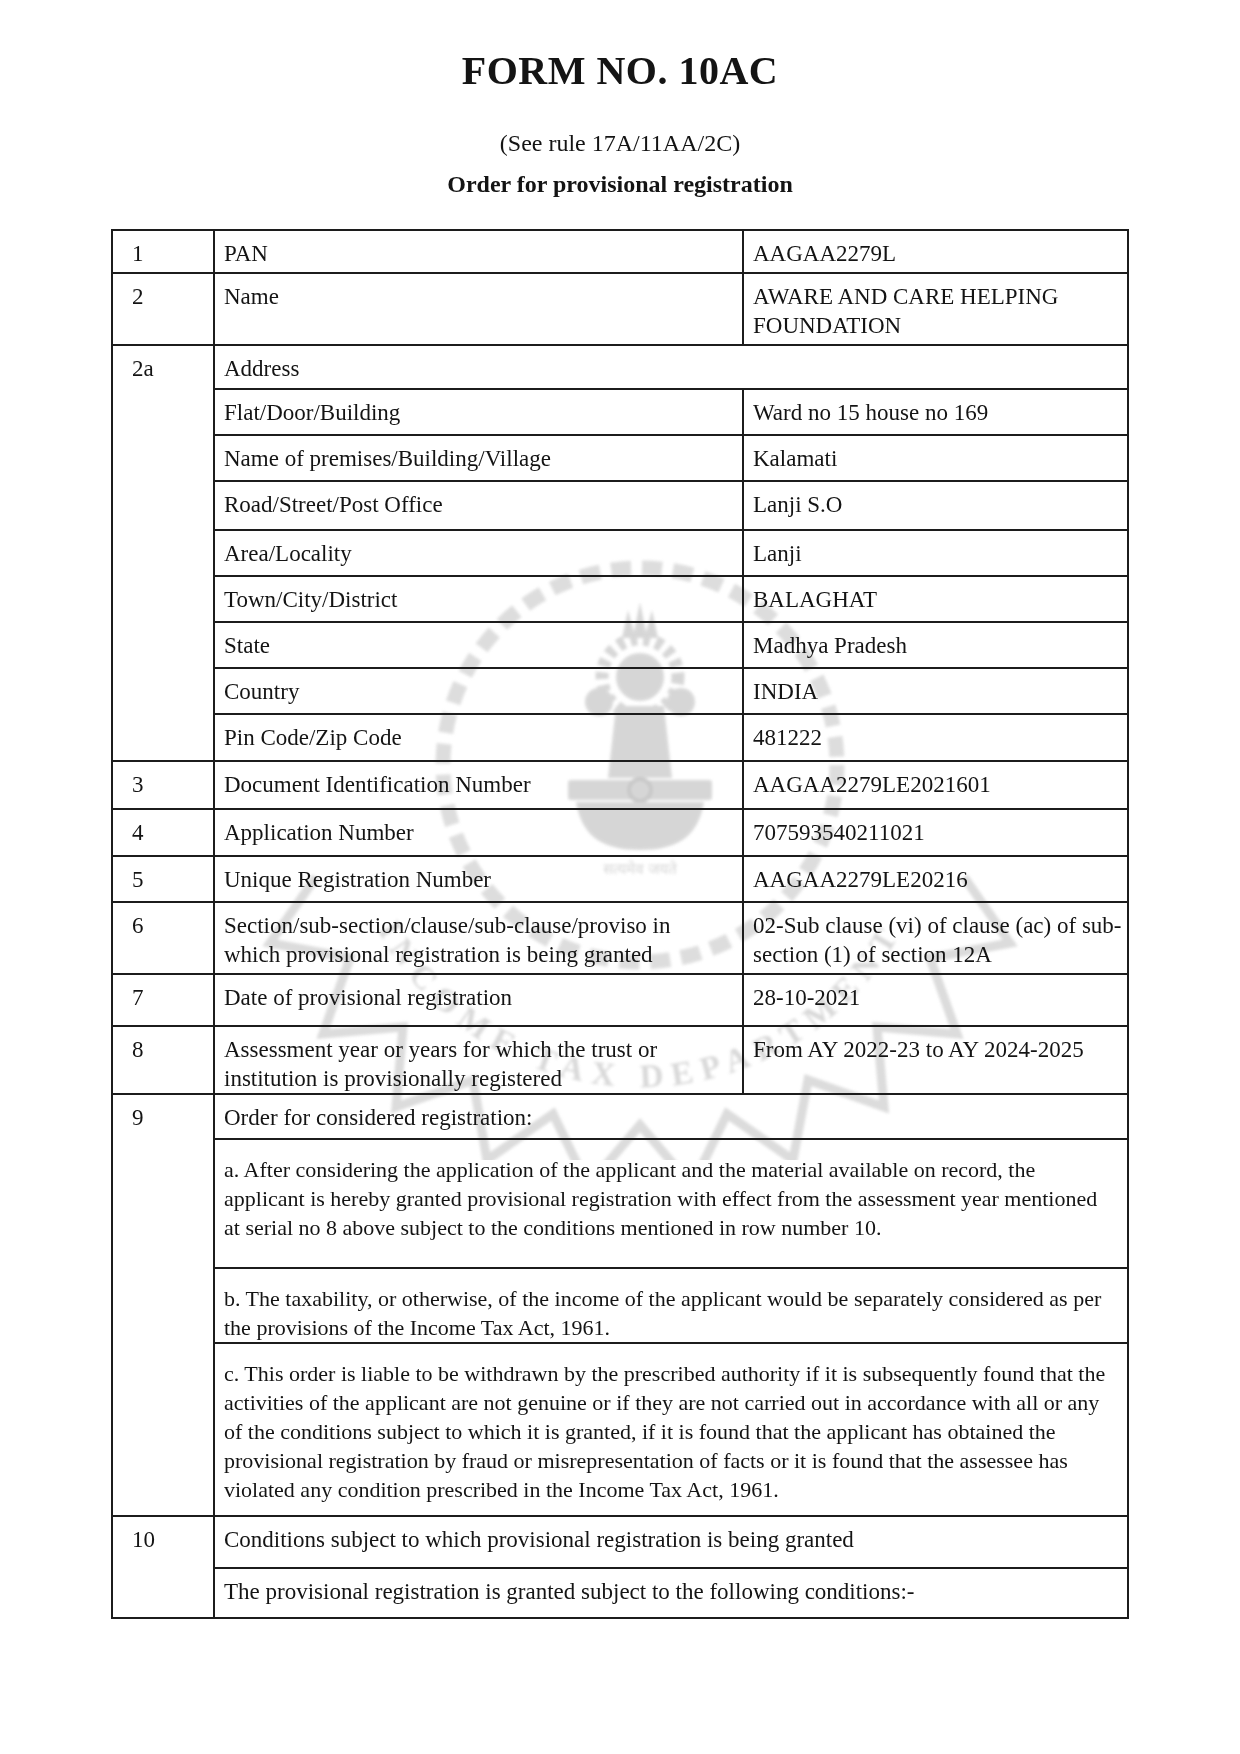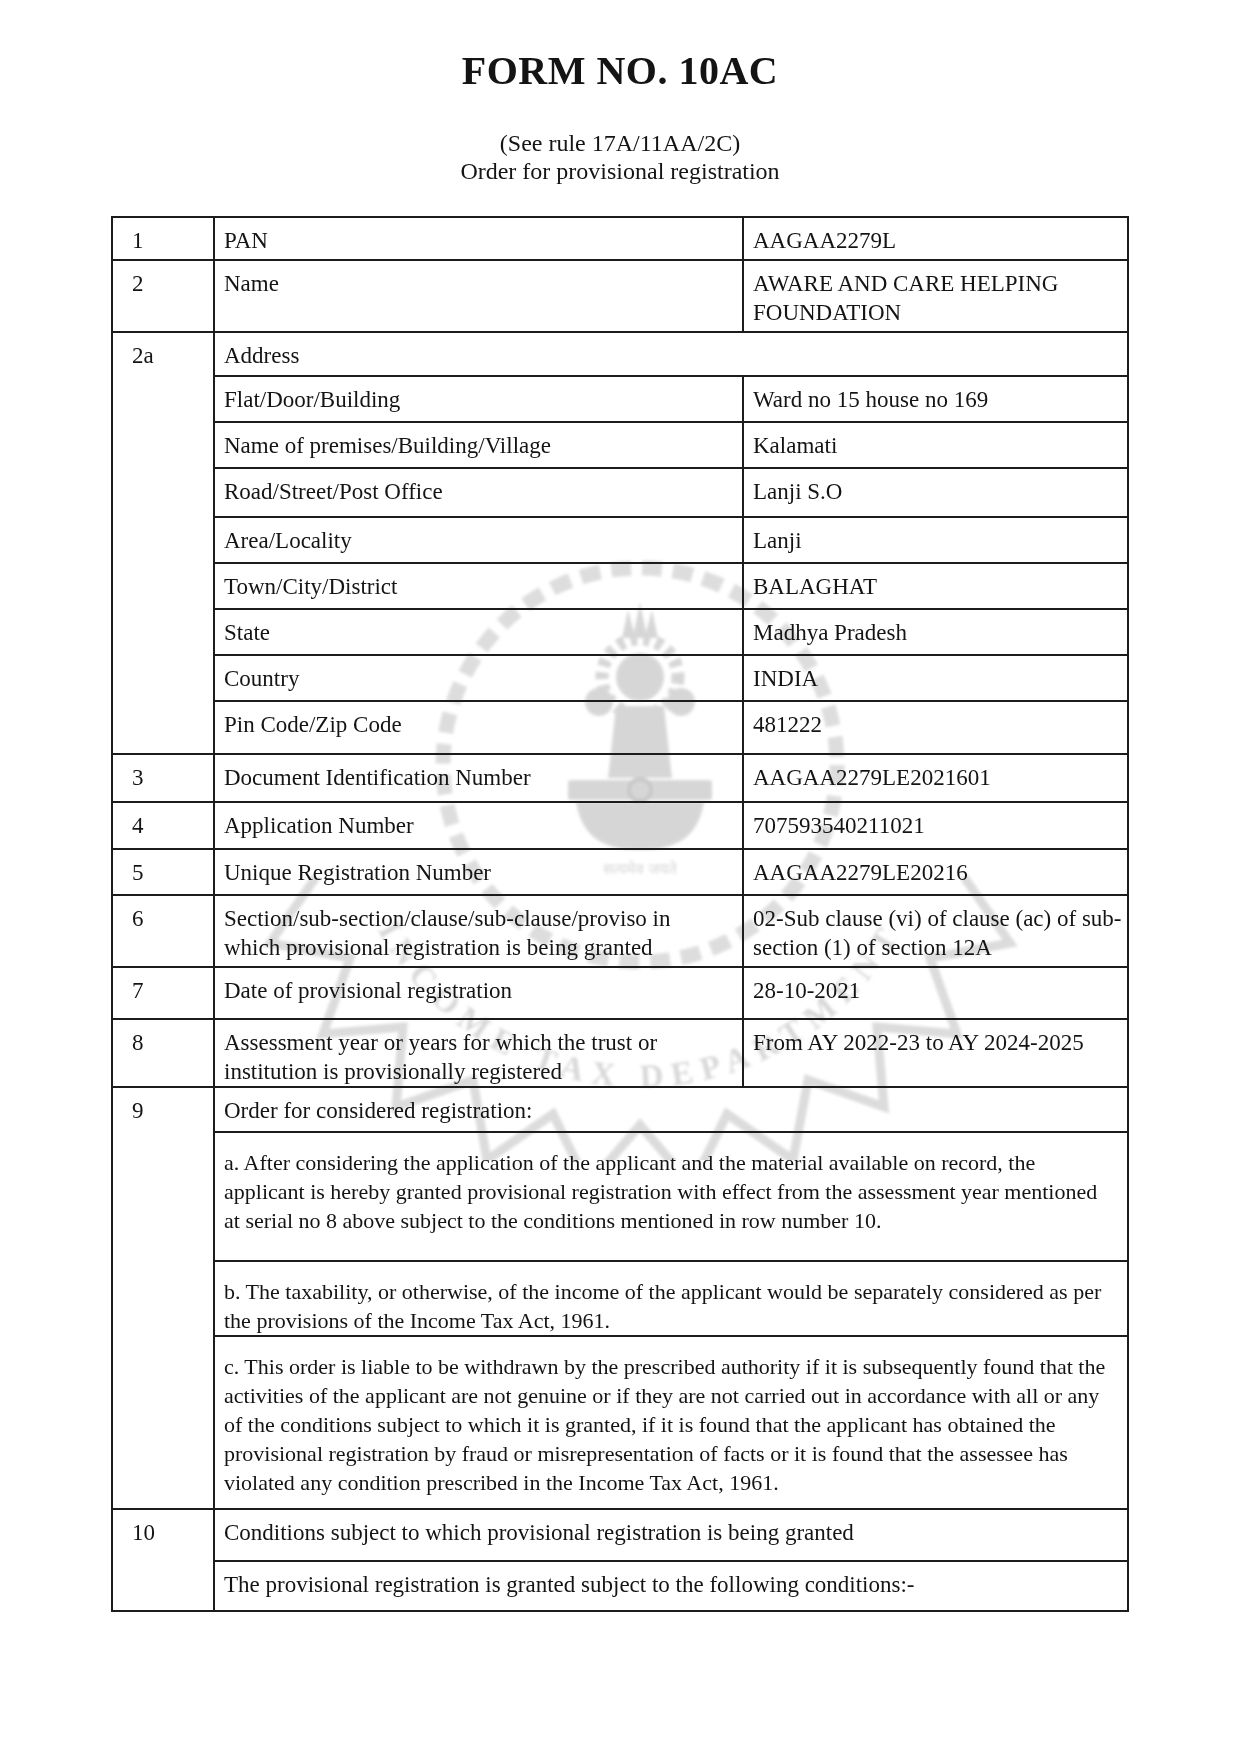--- a/index.html
+++ b/index.html
@@ -14,30 +14,30 @@
   }
   .hdr{ text-align:center; position:relative; z-index:2;}
   .title{
     margin:48px 0 0 0;
     font-size:40px;
     line-height:46px;
     font-weight:bold;
     letter-spacing:.5px;
   }
   .rule-line{
-    margin:35px 0 0 0;
+    margin:35px 0 13px 0;
     font-size:24px;
     line-height:28px;
     font-weight:normal;
   }
   .order-line{
     margin:0 0 0 0;
     font-size:24px;
     line-height:28px;
-    font-weight:normal;
+    font-weight:bold;
   }
   table.doc{
     position:relative; z-index:1;
     margin:31px auto 0 auto;
     border-collapse:collapse;
     table-layout:fixed;
     width:1016px;
     background:transparent;
   }
   table.doc td{
@@ -149,21 +149,21 @@
       <td class="val">BALAGHAT</td>
     </tr>
     <tr style="height:46px;padding-left:16px;">
       <td>State</td>
       <td class="val">Madhya Pradesh</td>
     </tr>
     <tr style="height:46px;">
       <td>Country</td>
       <td class="val">INDIA</td>
     </tr>
-    <tr style="height:53px;">
+    <tr style="height:47px;">
       <td>Pin Code/Zip Code</td>
       <td class="val">481222</td>
     </tr>
 
     <tr style="height:48px;">
       <td class="sn">3</td>
       <td>Document Identification Number</td>
       <td class="val">AAGAA2279LE2021601</td>
     </tr>
     <tr style="height:47px;">

